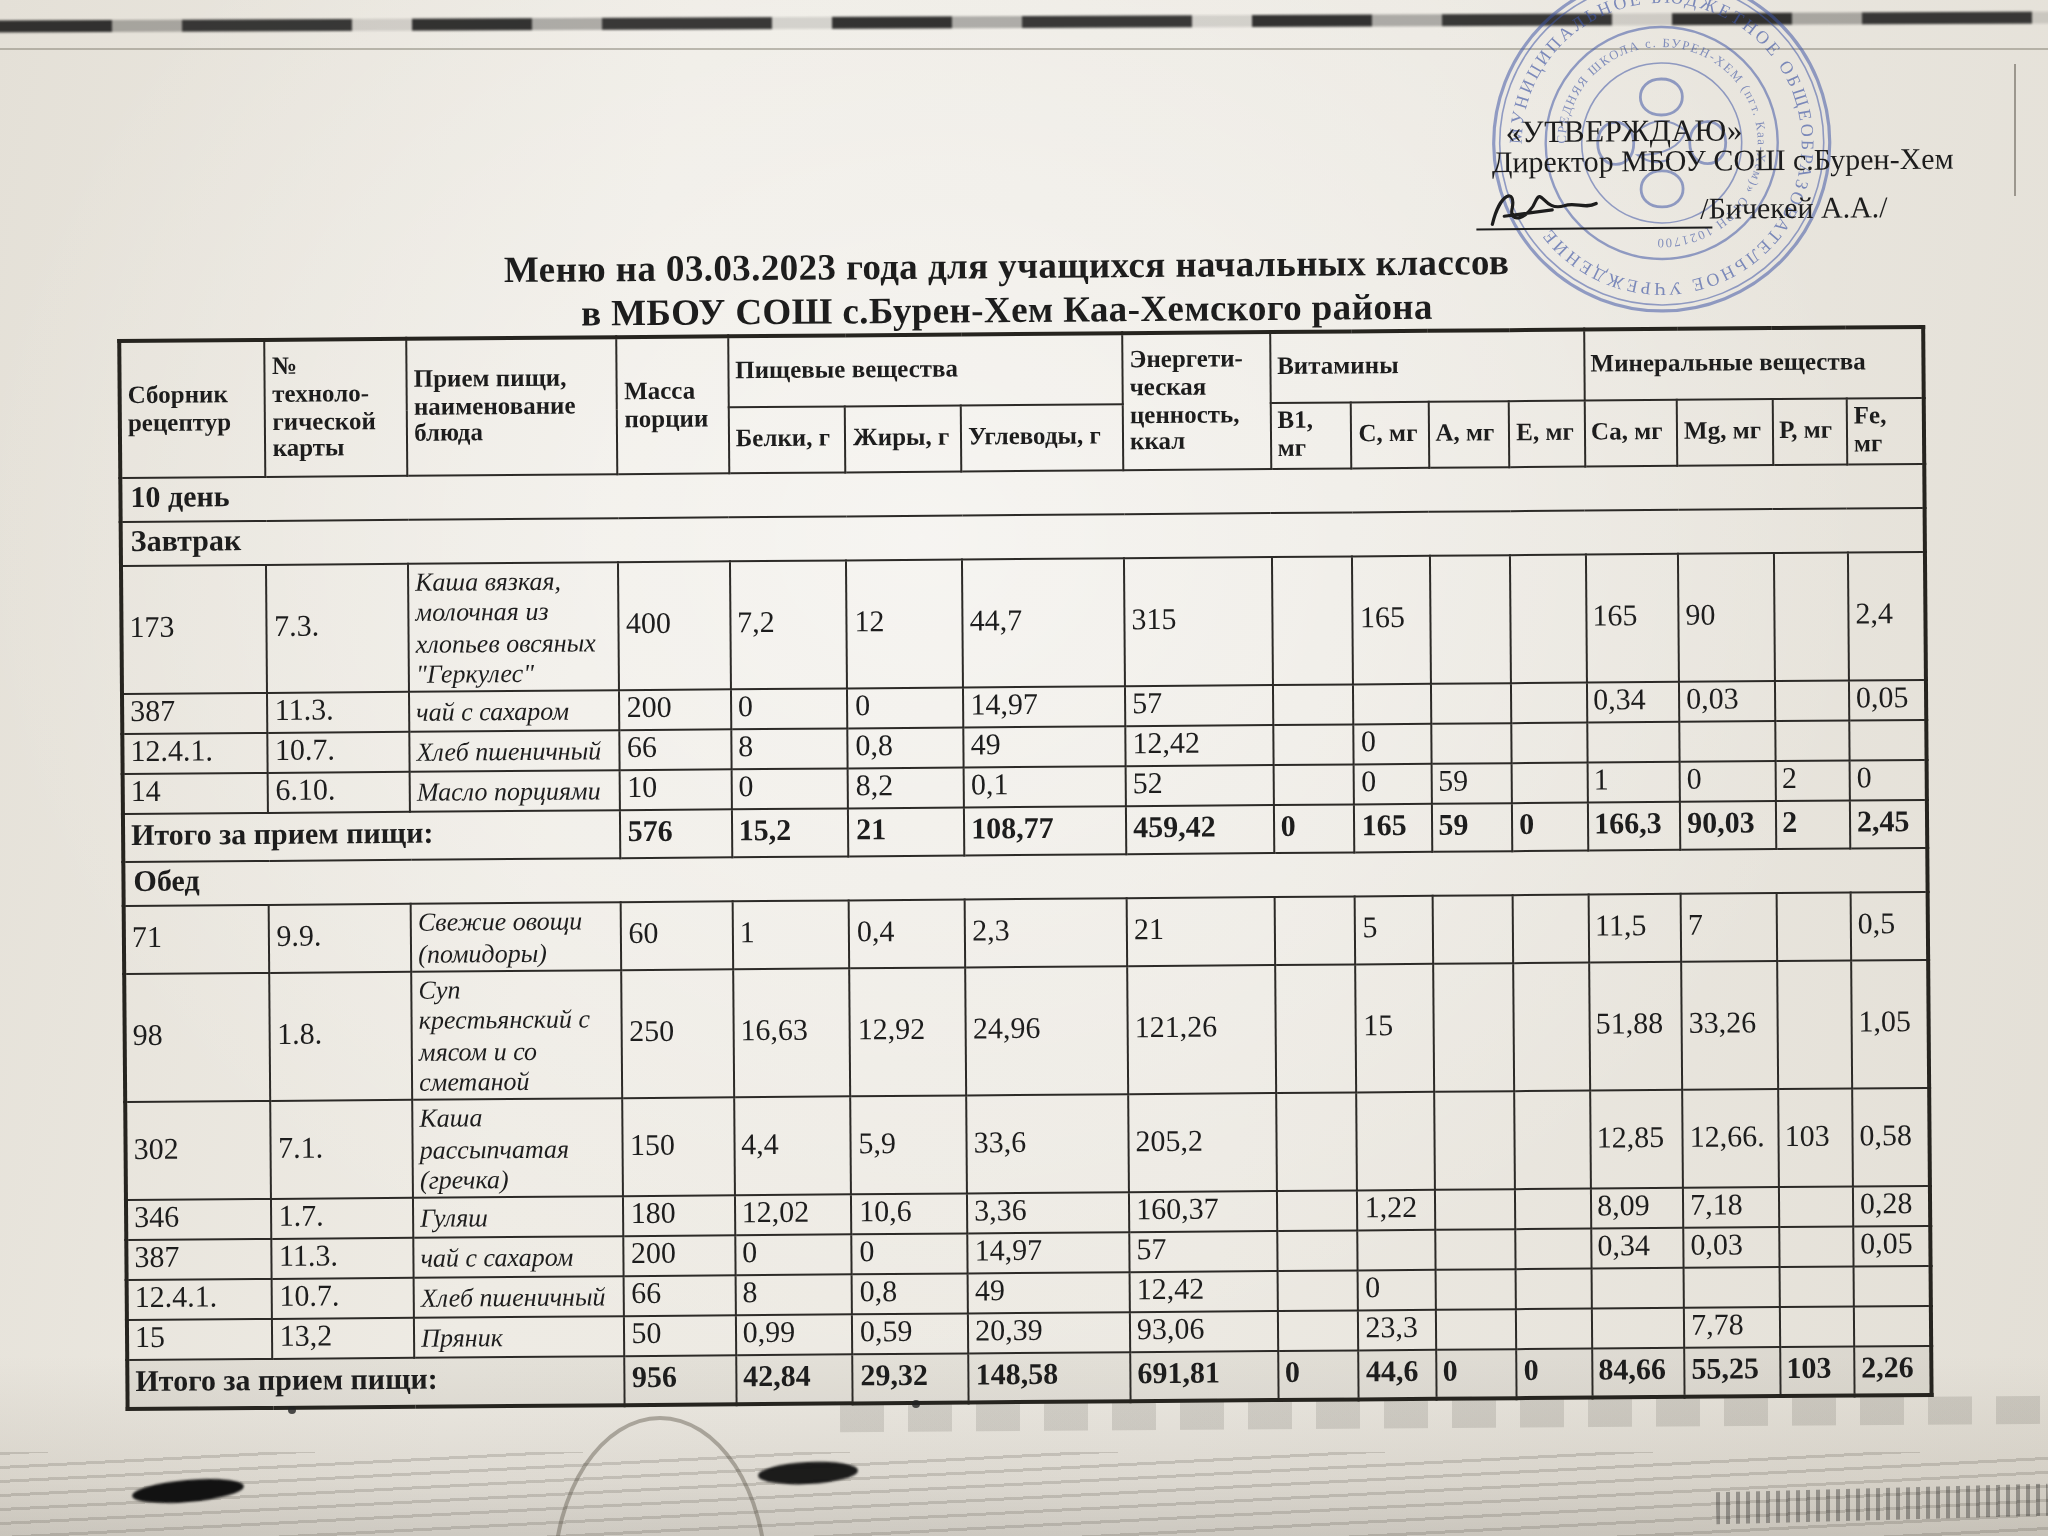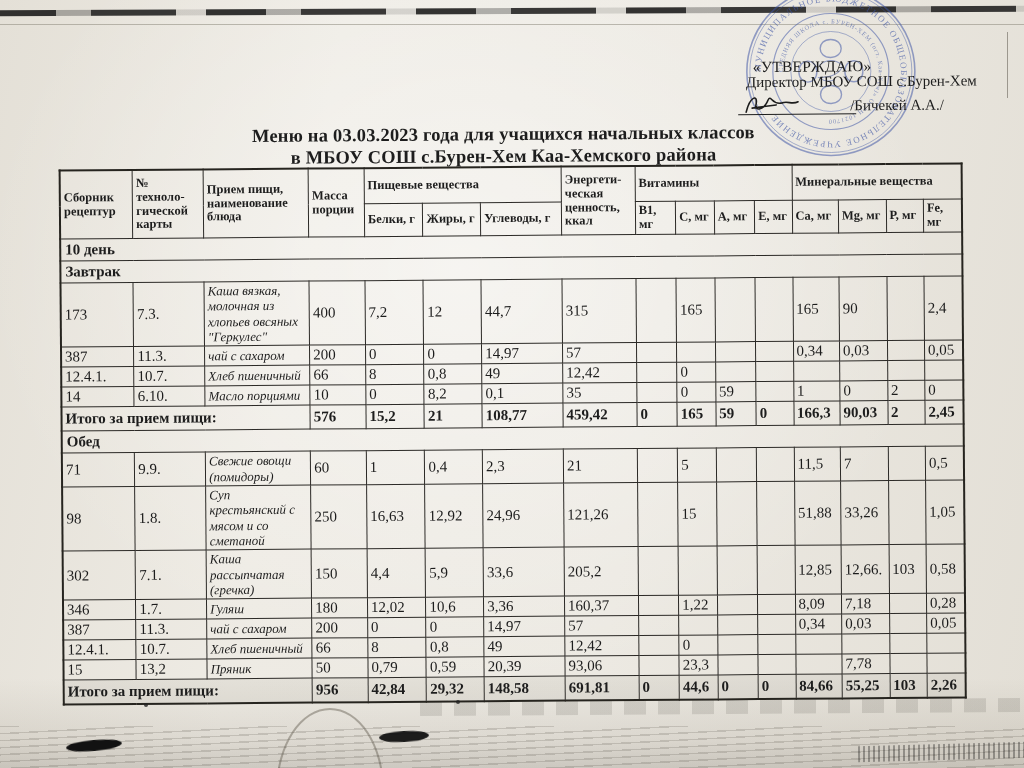--- a/index.html
+++ b/index.html
@@ -221,21 +221,21 @@
           <td data-name="value-cell"></td>
         </tr>
         <tr data-name="menu-row">
           <td data-name="value-cell">14</td>
           <td data-name="value-cell">6.10.</td>
           <td data-name="dish-cell" class="dish">Масло порциями</td>
           <td data-name="value-cell">10</td>
           <td data-name="value-cell">0</td>
           <td data-name="value-cell">8,2</td>
           <td data-name="value-cell">0,1</td>
-          <td data-name="value-cell">35</td>
+          <td data-name="value-cell">52</td>
           <td data-name="value-cell"></td>
           <td data-name="value-cell">0</td>
           <td data-name="value-cell">59</td>
           <td data-name="value-cell"></td>
           <td data-name="value-cell">1</td>
           <td data-name="value-cell">0</td>
           <td data-name="value-cell">2</td>
           <td data-name="value-cell">0</td>
         </tr>
         <tr data-name="total-row" class="total">
@@ -363,21 +363,21 @@
           <td data-name="value-cell"></td>
           <td data-name="value-cell"></td>
           <td data-name="value-cell"></td>
           <td data-name="value-cell"></td>
         </tr>
         <tr data-name="menu-row">
           <td data-name="value-cell">15</td>
           <td data-name="value-cell">13,2</td>
           <td data-name="dish-cell" class="dish">Пряник</td>
           <td data-name="value-cell">50</td>
-          <td data-name="value-cell">0,79</td>
+          <td data-name="value-cell">0,99</td>
           <td data-name="value-cell">0,59</td>
           <td data-name="value-cell">20,39</td>
           <td data-name="value-cell">93,06</td>
           <td data-name="value-cell"></td>
           <td data-name="value-cell">23,3</td>
           <td data-name="value-cell"></td>
           <td data-name="value-cell"></td>
           <td data-name="value-cell"></td>
           <td data-name="value-cell">7,78</td>
           <td data-name="value-cell"></td>

